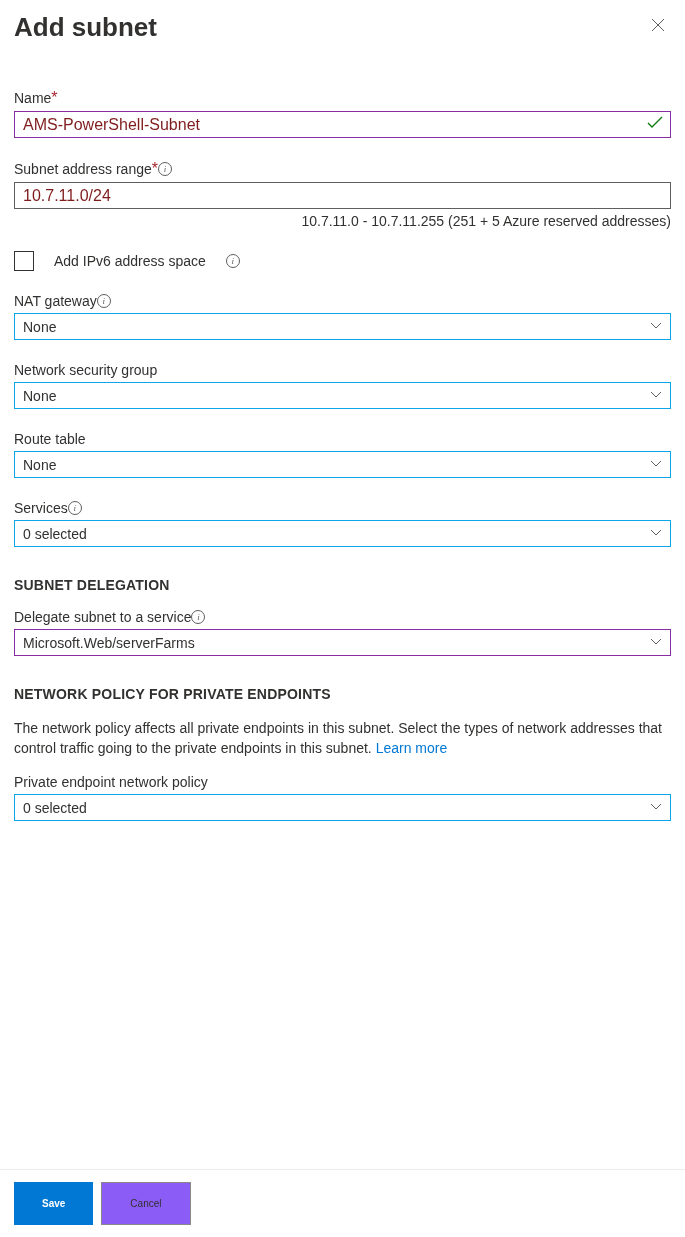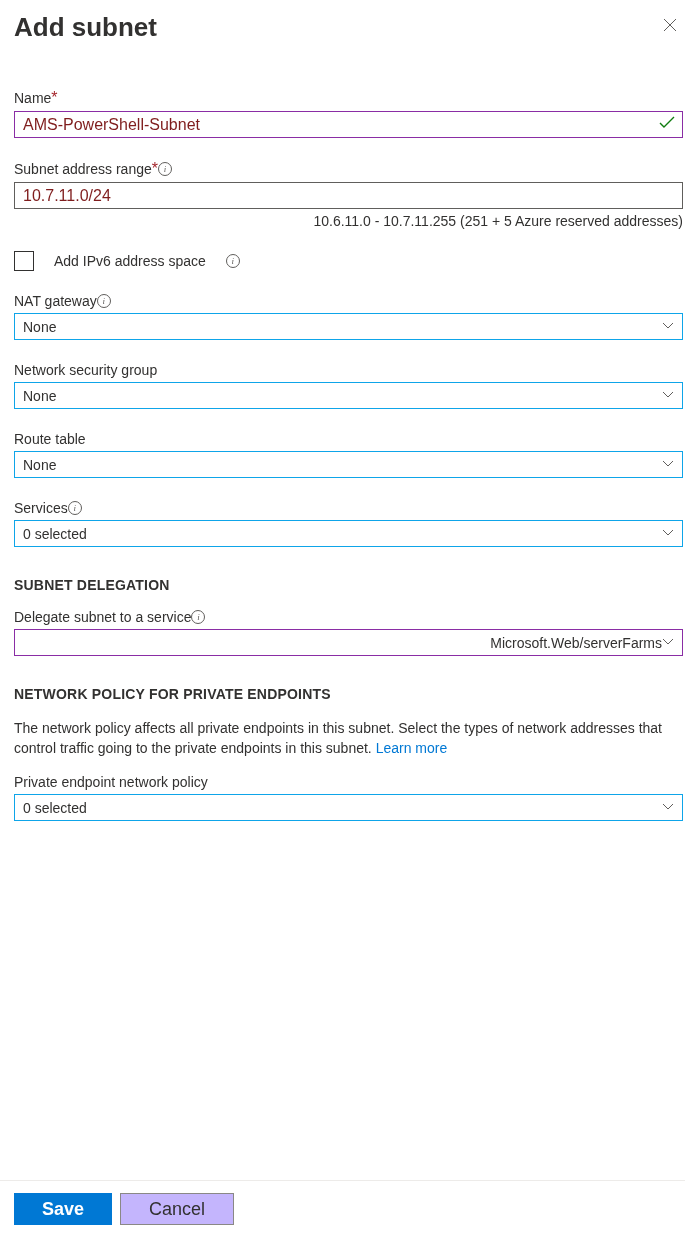--- a/index.html
+++ b/index.html
@@ -9,21 +9,21 @@
       font-family: "Segoe UI", -apple-system, sans-serif;
     }
     body {
       width: 685px;
       height: 1237px;
       background: #fff;
       position: relative;
       color: #323130;
     }
     .panel {
-      padding: 12px 2px 0 14px;
+      padding: 12px 14px 0 14px;
       height: 1175px;
       overflow: hidden;
     }
     .header {
       display: flex;
       justify-content: space-between;
       align-items: flex-start;
       margin-bottom: 46px;
     }
     .title {
@@ -117,21 +117,20 @@
       display: flex;
       align-items: center;
       justify-content: space-between;
       padding: 0 8px;
       cursor: pointer;
       font-size: 14px;
       position: relative;
     }
     .select.highlighted {
       border-color: #8a2da5;
-      justify-content: flex-end;
     }
     .chevron {
       color: #605e5c;
     }
     .section-heading {
       font-size: 14px;
       font-weight: 600;
       text-transform: uppercase;
       margin-top: 30px;
       margin-bottom: 16px;
@@ -151,34 +150,34 @@
       position: absolute;
       bottom: 0;
       left: 0;
       right: 0;
       border-top: 1px solid #edebe9;
       padding: 12px 14px;
       display: flex;
       gap: 8px;
     }
     .btn {
-      height: 32px;
+      height: 43px;
       padding: 0 28px;
-      font-size: 18px;
+      font-size: 10px;
       cursor: pointer;
       border: none;
       font-family: inherit;
     }
     .btn-primary {
       background: #0078d4;
       color: #fff;
       font-weight: 600;
     }
     .btn-secondary {
-      background: #c4b5fd;
+      background: #8b5cf6;
       color: #323130;
       border: 1px solid #8a8886;
     }
     svg.chev { width: 12px; height: 12px; }
   </style>
 </head>
 <body>
 
 <div class="panel">
   <div class="header">
@@ -205,21 +204,21 @@
     </div>
   </div>
 
   <div class="form-group">
     <div class="label-row">
       <span class="label">Subnet address range</span>
       <span class="required">*</span>
       <span class="info-icon">i</span>
     </div>
     <input class="text-input" value="10.7.11.0/24" style="">
-    <div class="hint">10.6.11.0 - 10.7.11.255 (251 + 5 Azure reserved addresses)</div>
+    <div class="hint">10.7.11.0 - 10.7.11.255 (251 + 5 Azure reserved addresses)</div>
   </div>
 
   <div class="checkbox-row">
     <div class="checkbox"></div>
     <span class="label">Add IPv6 address space</span>
     <span class="info-icon">i</span>
   </div>
 
   <div class="form-group">
     <div class="label-row">

